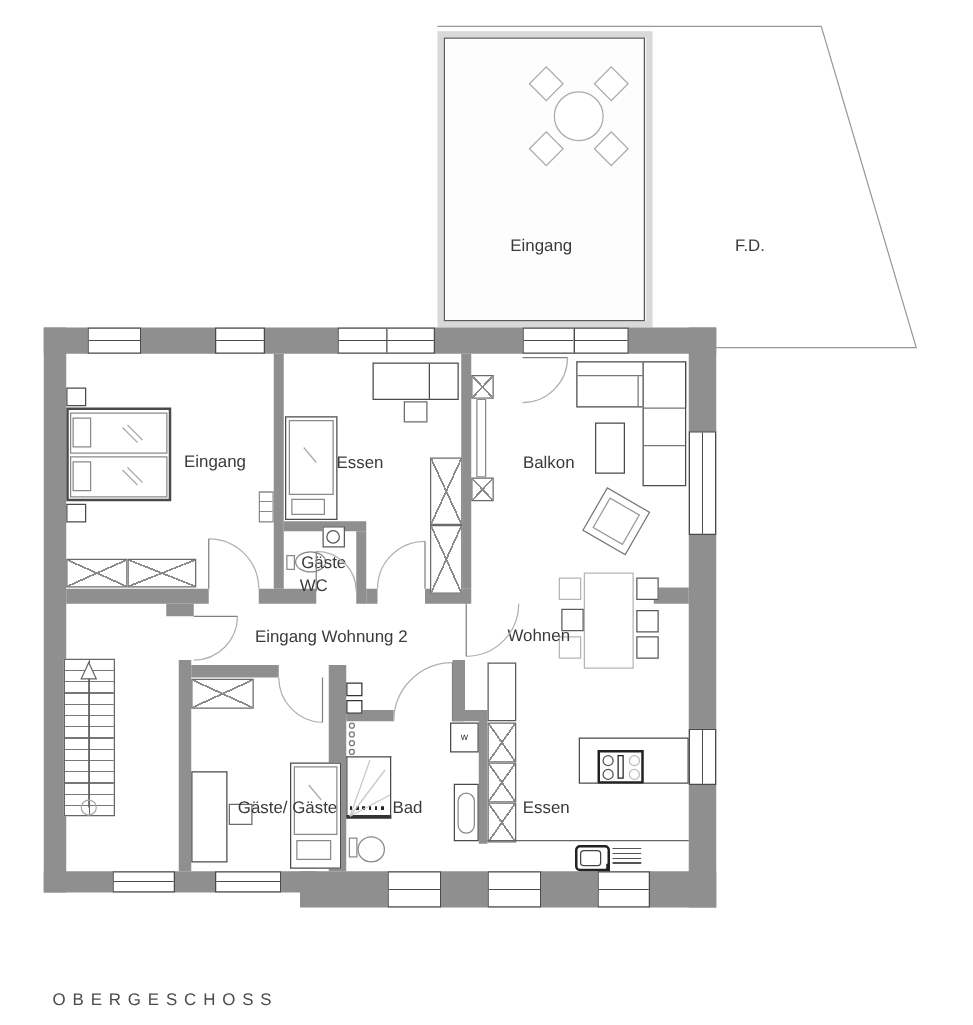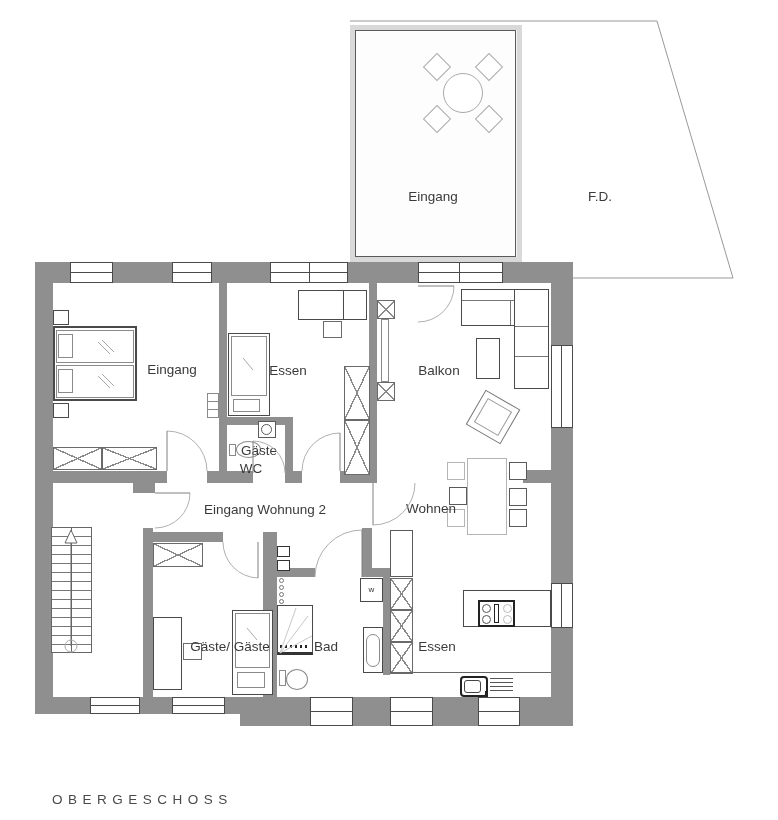--- a/index.html
+++ b/index.html
@@ -178,21 +178,21 @@
   <div class="lbl" style="left:172px;top:369px;">Eingang</div>
   <div class="lbl" style="left:288px;top:370px;">Essen</div>
   <div class="lbl" style="left:439px;top:370px;">Balkon</div>
   <div class="lbl" style="left:259px;top:450px;">Gäste</div>
   <div class="lbl" style="left:251px;top:468px;">WC</div>
   <div class="lbl" style="left:265px;top:509px;">Eingang Wohnung 2</div>
   <div class="lbl" style="left:431px;top:508px;">Wohnen</div>
   <div class="lbl" style="left:230px;top:646px;">Gäste/ Gäste</div>
   <div class="lbl" style="left:326px;top:646px;">Bad</div>
   <div class="lbl" style="left:437px;top:646px;">Essen</div>
-  <div class="title" style="left:52px;top:792px;">OBERGESCHOSS</div>
+  <div class="title" style="left:42px;top:792px;">OBERGESCHOSS</div>
 
   <svg class="overlay" width="778" height="820" viewBox="0 0 778 820">
 
     <path d="M350,21 L657,21 L733,278 L573,278" fill="none" stroke="#999" stroke-width="1"></path>
 
     <g stroke="#b0b0b0" fill="none" stroke-width="1">
       <path d="M207,471 A40,40 0 0 0 167,431"></path>
       <path d="M302,471 A38,38 0 0 1 340,433"></path>
       <path d="M285,473 A32,32 0 0 0 253,441"></path>
       <path d="M454,286 A36,36 0 0 1 418,322"></path>

